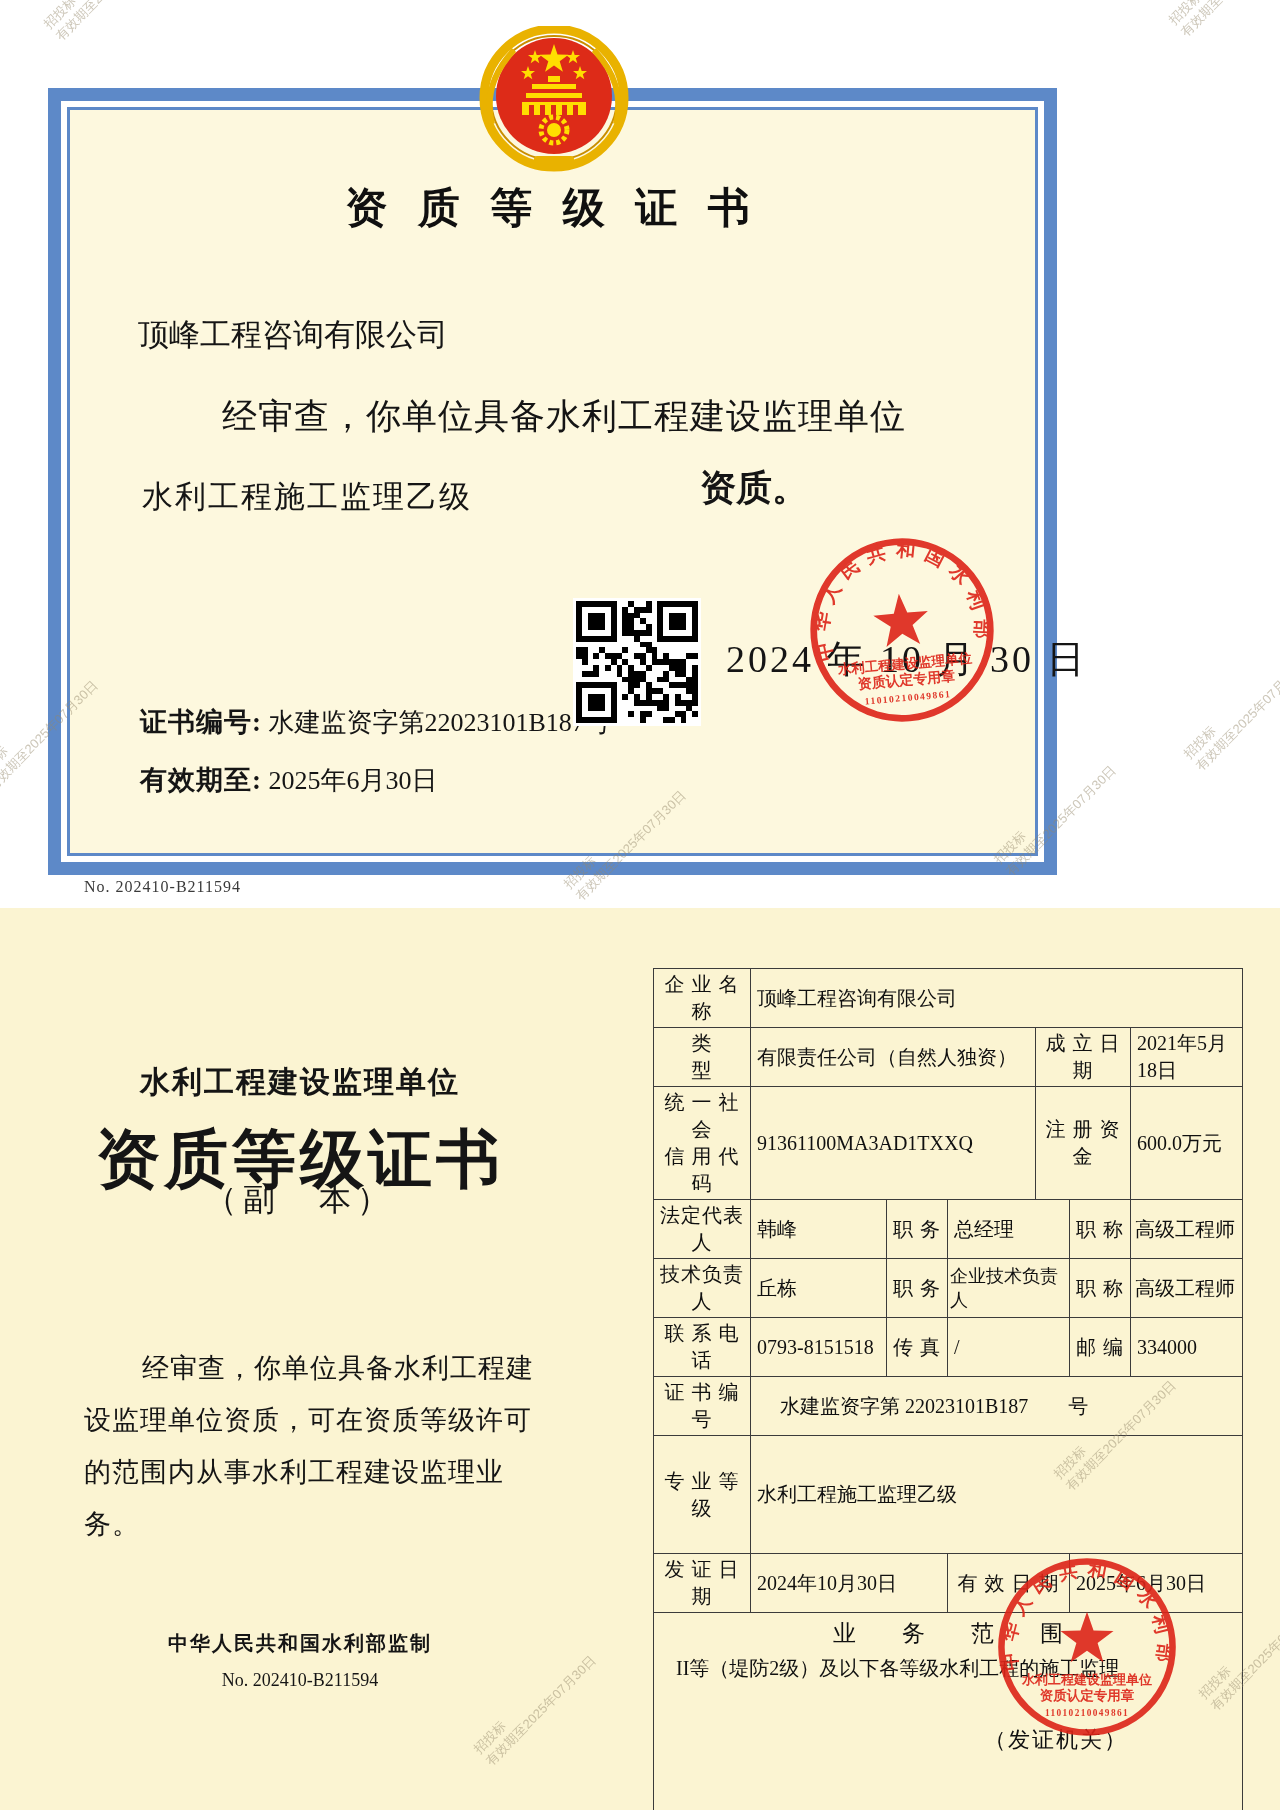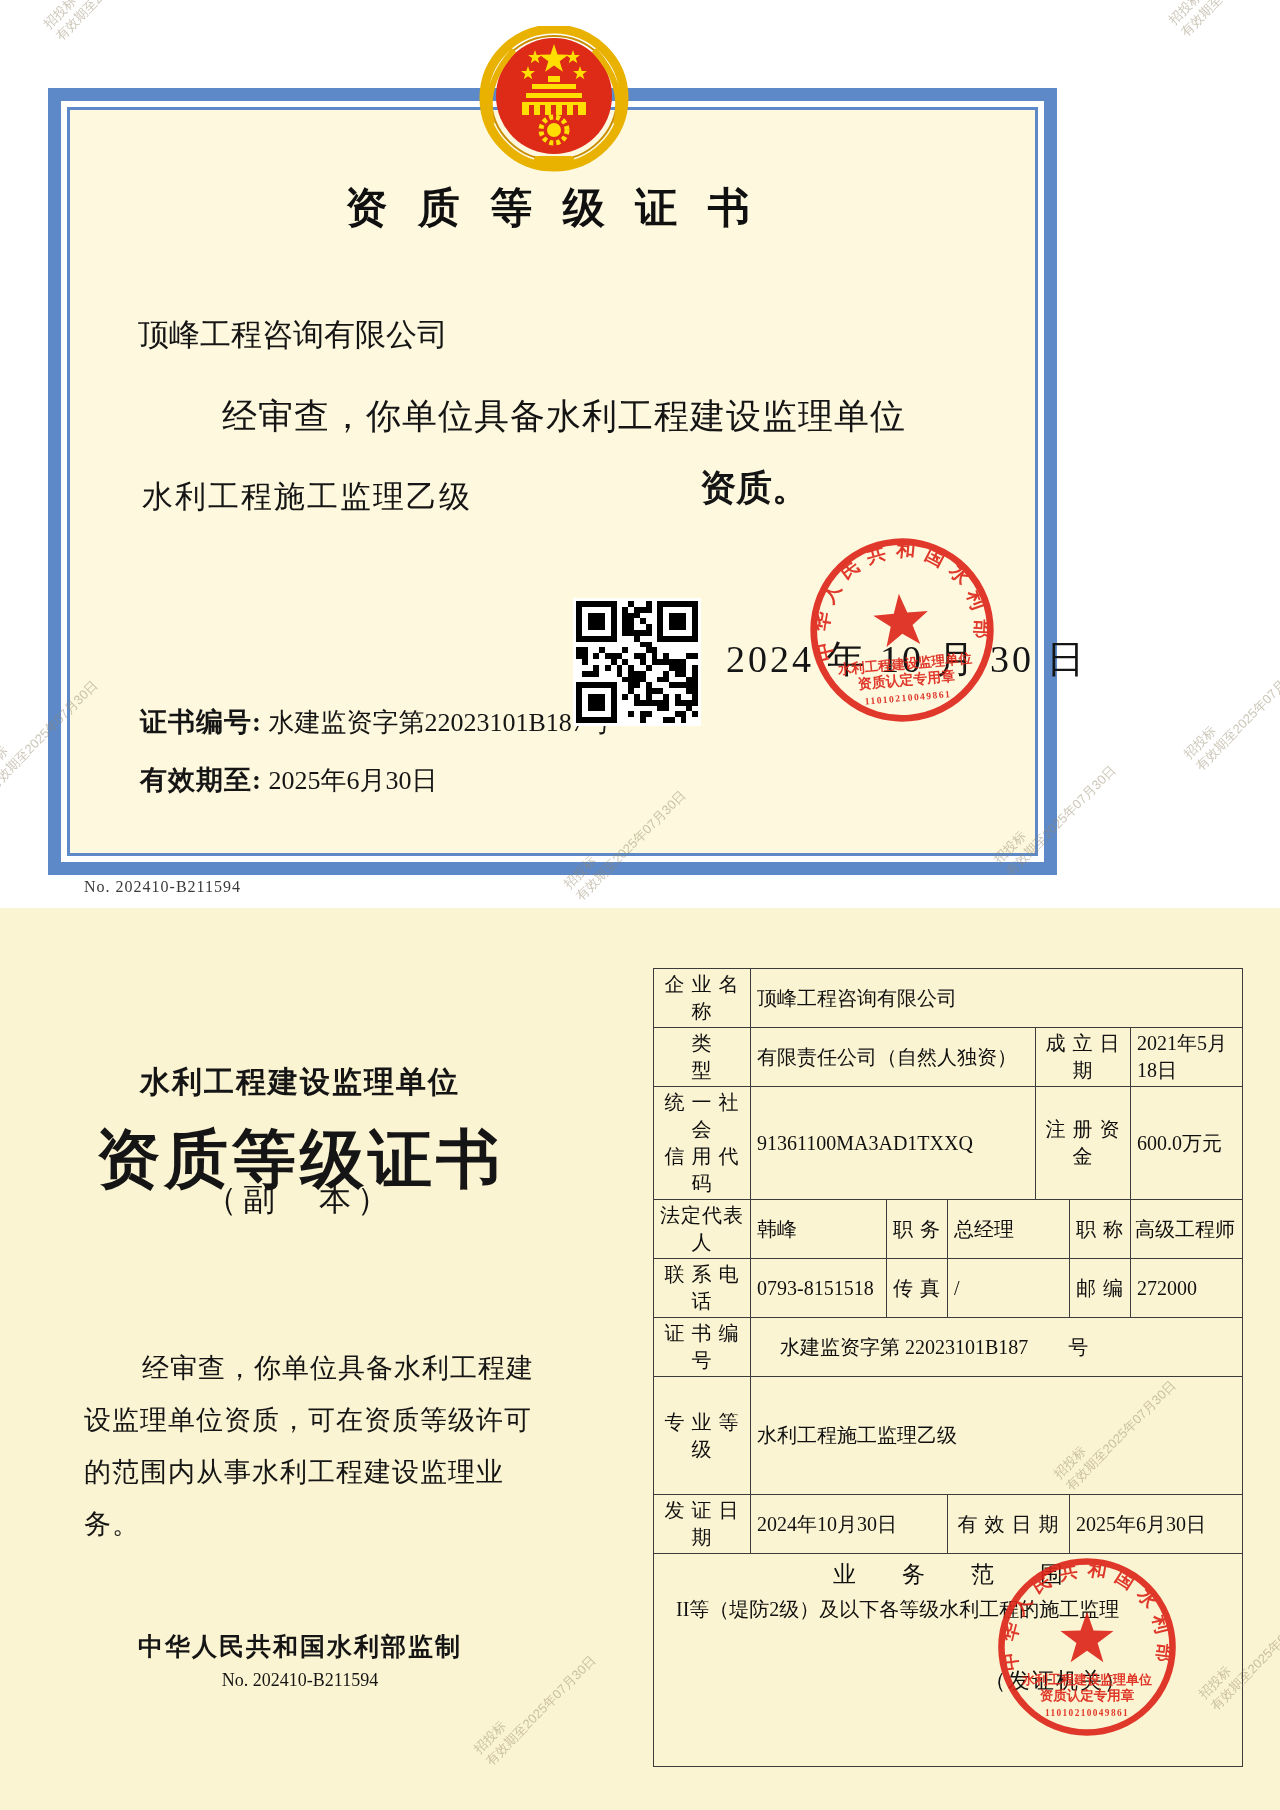--- a/index.html
+++ b/index.html
@@ -49,21 +49,21 @@
   .b-h1{position:absolute;left:60px;top:1062px;width:480px;text-align:center;
         font-size:30px;font-weight:700;letter-spacing:2px;z-index:2}
   .b-h2{position:absolute;left:60px;top:1116px;width:480px;text-align:center;
         font-size:64px;font-weight:700;letter-spacing:4px;z-index:2}
   .b-sub{position:absolute;left:60px;top:1178px;width:480px;text-align:center;
          font-size:32px;letter-spacing:6px;z-index:2}
   .b-para{position:absolute;left:84px;top:1342px;width:474px;font-size:27px;line-height:52px;
           letter-spacing:1px;z-index:2}
   .b-para .indent{padding-left:58px}
   .b-issuer{position:absolute;left:60px;top:1630px;width:480px;text-align:center;
-            font-size:25px;font-weight:700;letter-spacing:2px;z-index:2}
+            font-size:20px;font-weight:700;letter-spacing:2px;z-index:2}
   .b-serial{position:absolute;left:60px;top:1670px;width:480px;text-align:center;font-size:18px;z-index:2}
 
   
   .info-wrap{position:absolute;left:653px;top:968px;z-index:2}
   table.info{border-collapse:collapse;table-layout:fixed;width:589px}
   table.info td{border:1px solid #3b3b3b;padding:2px 6px;font-size:20px;color:#101010;
                 overflow:hidden;font-family:"Liberation Serif","DejaVu Serif",serif}
   td.lab{font-size:19px;text-align:center;white-space:pre-line;letter-spacing:1px}
   td.val{font-size:21px}
   td.sm{font-size:19px;padding:2px 3px}
@@ -666,26 +666,34 @@
       </tr>
       <tr style="height:50px">
         <td class="lab">法定代表人</td>
         <td class="val">韩峰</td>
         <td class="lab">职 务</td>
         <td class="val" colspan="2">总经理</td>
         <td class="lab">职 称</td>
         <td style="font-size:20px;padding:2px 4px">高级工程师</td>
       </tr>
       <tr style="height:50px">
+        <td class="lab">技术负责人</td>
+        <td class="val">丘栋</td>
+        <td class="lab">职 务</td>
+        <td colspan="2" style="font-size:18px;padding:2px 2px">企业技术负责人</td>
+        <td class="lab">职 称</td>
+        <td style="font-size:20px;padding:2px 4px">高级工程师</td>
+      </tr>
+      <tr style="height:50px">
         <td class="lab">联 系 电 话</td>
         <td class="val">0793-8151518</td>
         <td class="lab">传 真</td>
         <td class="val" colspan="2">/</td>
         <td class="lab">邮 编</td>
-        <td class="val">272000</td>
+        <td class="val">334000</td>
       </tr>
       <tr style="height:52px">
         <td class="lab">证 书 编 号</td>
         <td class="val" colspan="6" style="padding-left:29px">水建监资字第 22023101B187　　号</td>
       </tr>
       <tr style="height:118px">
         <td class="lab">专 业 等 级</td>
         <td class="val" colspan="6">水利工程施工监理乙级</td>
       </tr>
       <tr style="height:50px">

